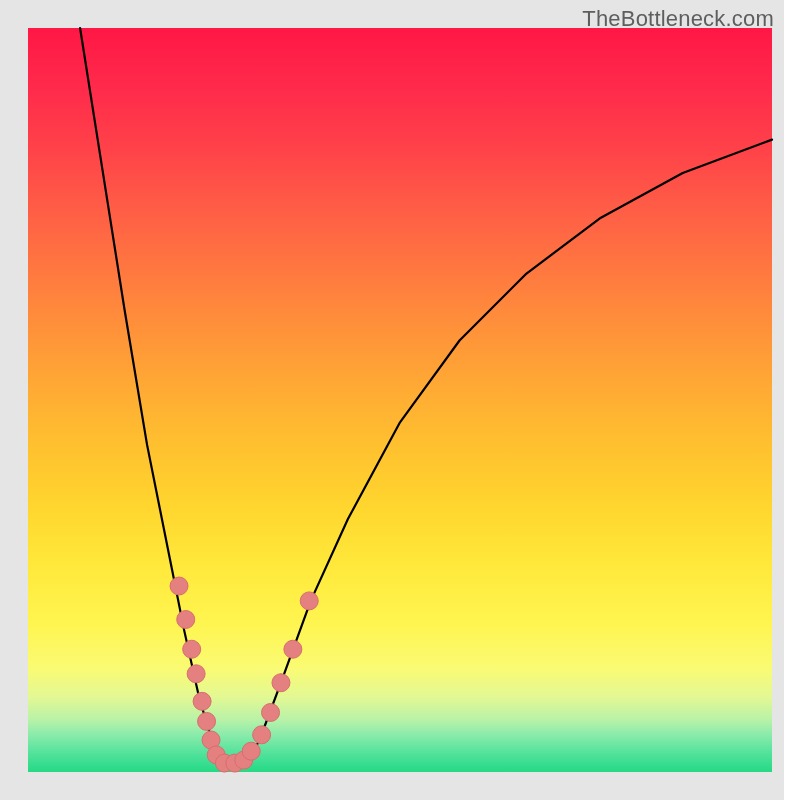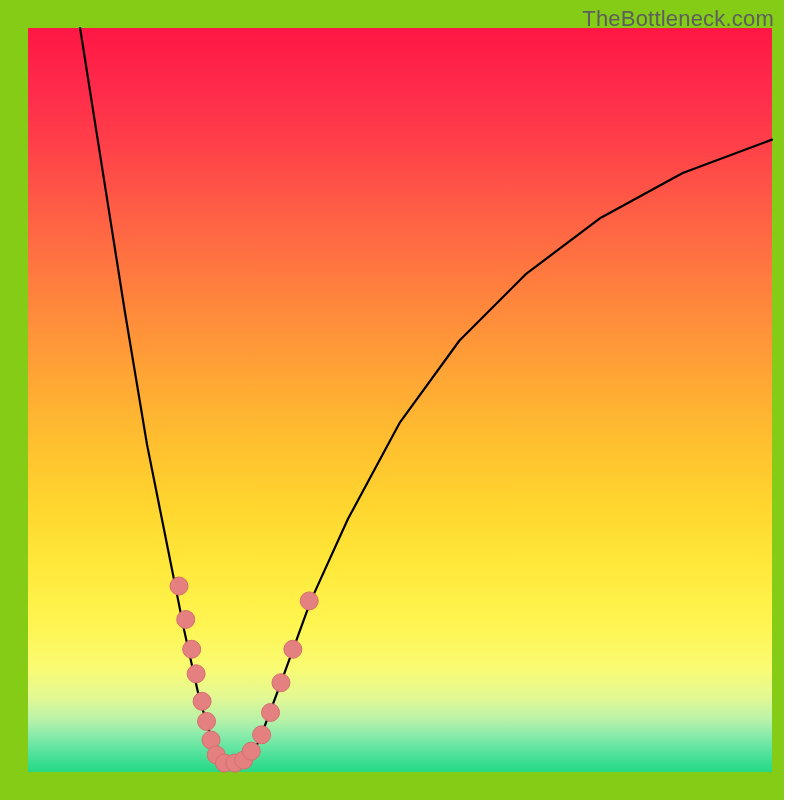--- a/index.html
+++ b/index.html
@@ -9,21 +9,21 @@
     }
     html, body {
       width: 800px;
       height: 800px;
       overflow: hidden;
     }
     .container {
       position: relative;
       width: 784px;
       height: 800px;
-      background: #84cc16;
+      background: #e5e5e5;
     }
     .gradient-area {
       position: absolute;
       left: 28px;
       top: 28px;
       width: 744px;
       height: 744px;
       background: linear-gradient(to bottom,
         #ff1745 0%,
         #ff2a4b 8%,

